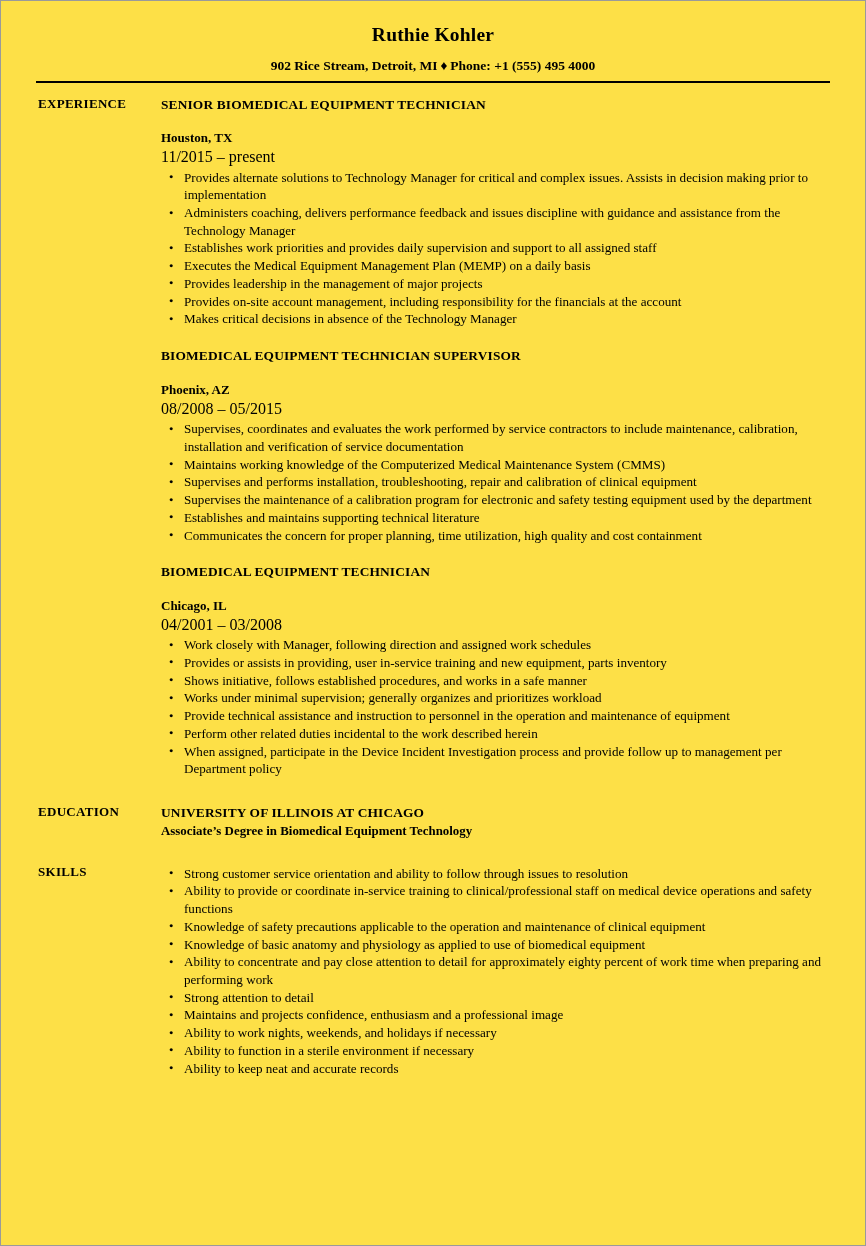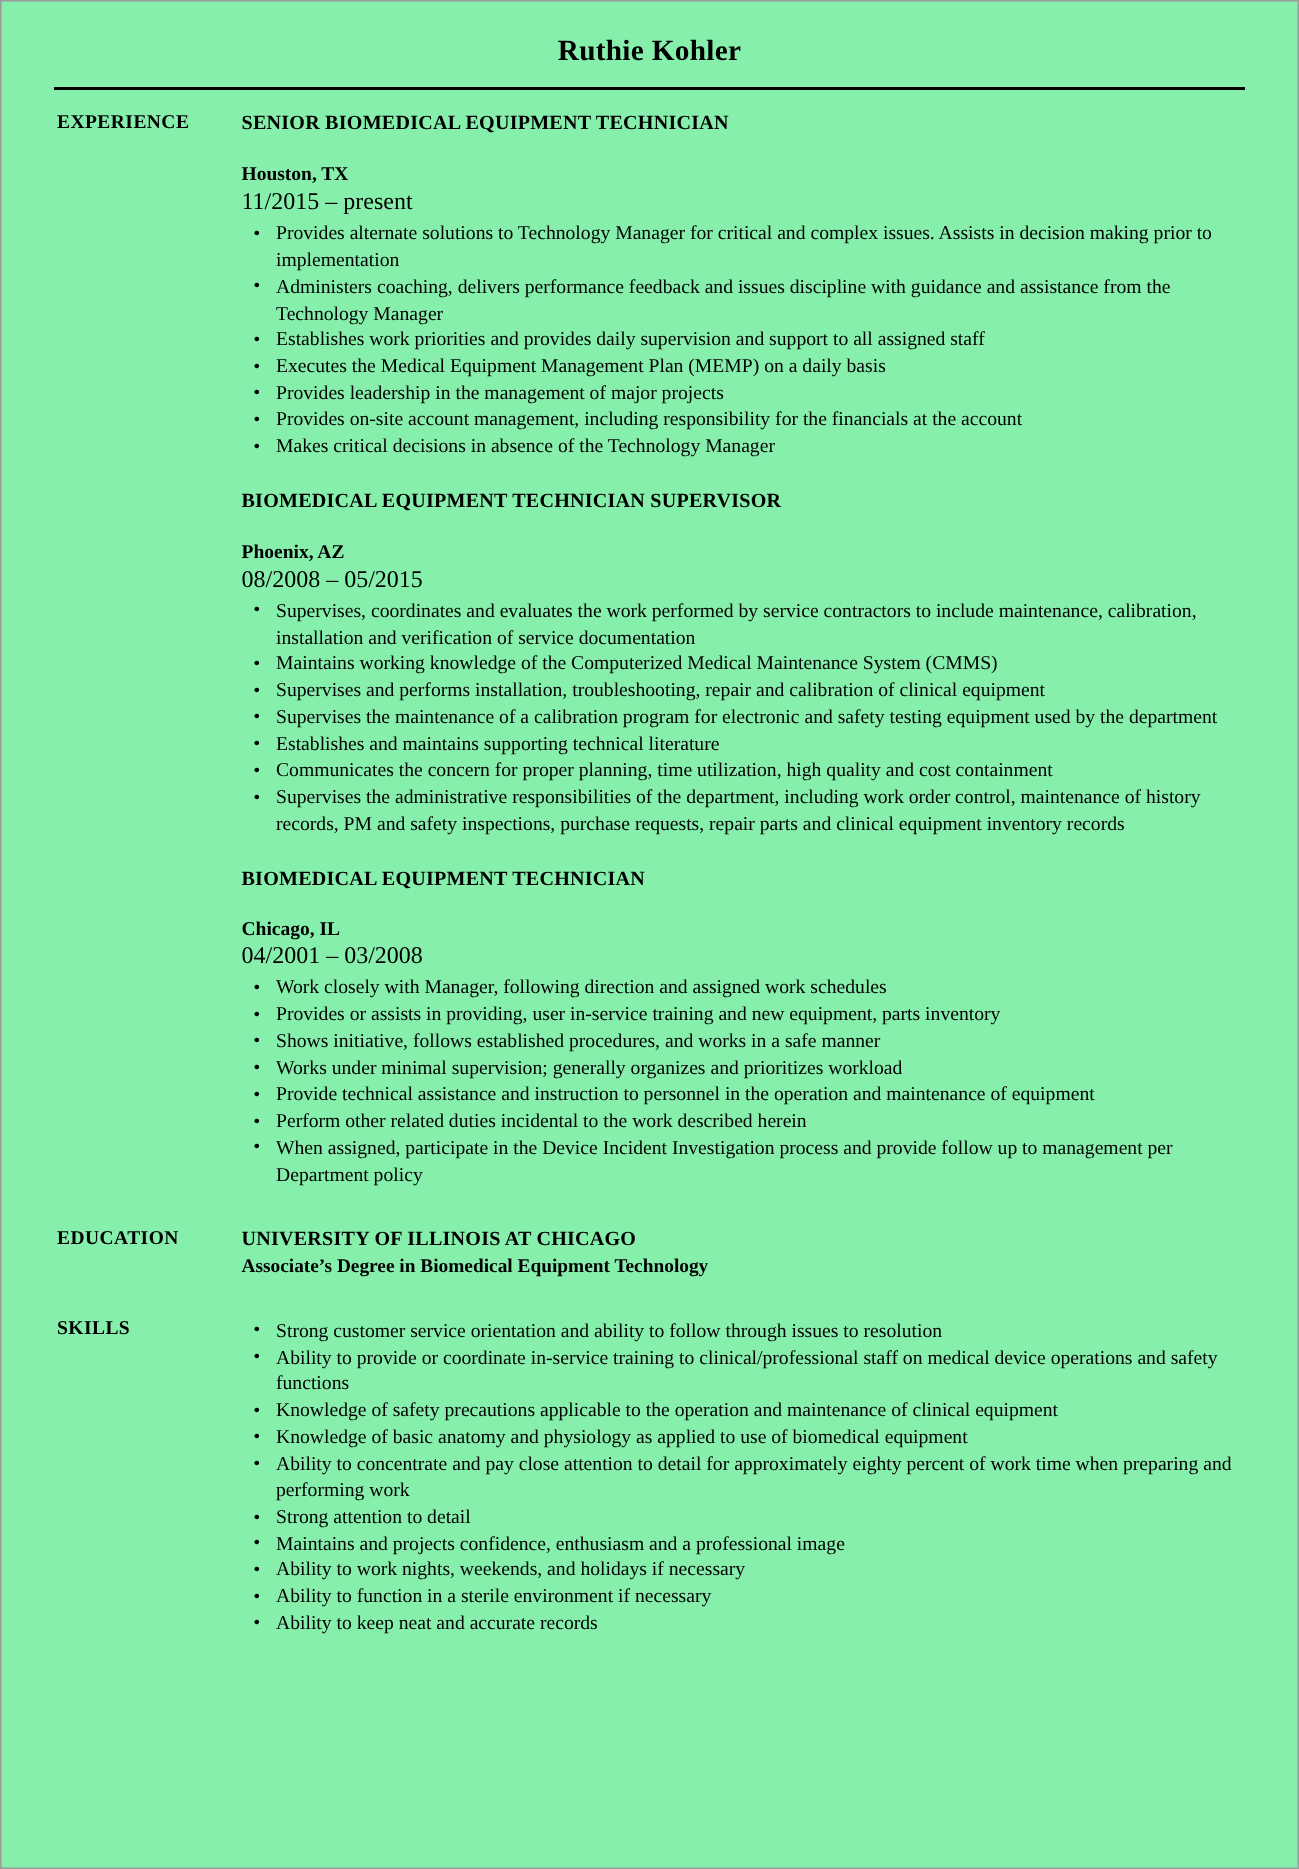--- a/index.html
+++ b/index.html
@@ -8,21 +8,21 @@
     background: #ffffff;
   }
   body {
     font-family: "Liberation Serif", "DejaVu Serif", serif;
     color: #000000;
   }
   .page {
     position: relative;
     width: 866px;
     height: 1246px;
-    background: #86efac;
+    background: #fde047;
     border: 1px solid #9a9a9a;
     box-sizing: border-box;
     overflow: hidden;
   }
   .sheet {
     padding: 22px 18px 0 18px;
   }
 
   
   .resume-header {
@@ -135,20 +135,23 @@
   .gap-skills     { height: 23px; }
 </style>
 </head>
 <body>
 
 <div class="page">
   <div class="sheet">
 
     <div class="resume-header">
       <div class="cand-name">Ruthie Kohler</div>
+      <div class="cand-contact">
+        <span>902 Rice Stream, Detroit, MI</span><span class="sep">♦</span><span>Phone: +1 (555) 495 4000</span>
+      </div>
       <div class="header-rule"></div>
     </div>
 
     <div class="gap-experience"></div>
 
     <div class="section">
       <div class="section-label-col">
         <div class="section-label">EXPERIENCE</div>
       </div>
       <div class="section-body">
@@ -172,21 +175,20 @@
           <div class="job-title">BIOMEDICAL EQUIPMENT TECHNICIAN SUPERVISOR</div>
           <div class="job-location">Phoenix, AZ</div>
           <div class="job-dates">08/2008 – 05/2015</div>
           <ul class="bullets">
             <li>Supervises, coordinates and evaluates the work performed by service contractors to include maintenance, calibration, installation and verification of service documentation</li>
             <li>Maintains working knowledge of the Computerized Medical Maintenance System (CMMS)</li>
             <li>Supervises and performs installation, troubleshooting, repair and calibration of clinical equipment</li>
             <li>Supervises the maintenance of a calibration program for electronic and safety testing equipment used by the department</li>
             <li>Establishes and maintains supporting technical literature</li>
             <li>Communicates the concern for proper planning, time utilization, high quality and cost containment</li>
-            <li>Supervises the administrative responsibilities of the department, including work order control, maintenance of history records, PM and safety inspections, purchase requests, repair parts and clinical equipment inventory records</li>
           </ul>
         </div>
 
         <div class="job">
           <div class="job-title">BIOMEDICAL EQUIPMENT TECHNICIAN</div>
           <div class="job-location">Chicago, IL</div>
           <div class="job-dates">04/2001 – 03/2008</div>
           <ul class="bullets">
             <li>Work closely with Manager, following direction and assigned work schedules</li>
             <li>Provides or assists in providing, user in-service training and new equipment, parts inventory</li>

